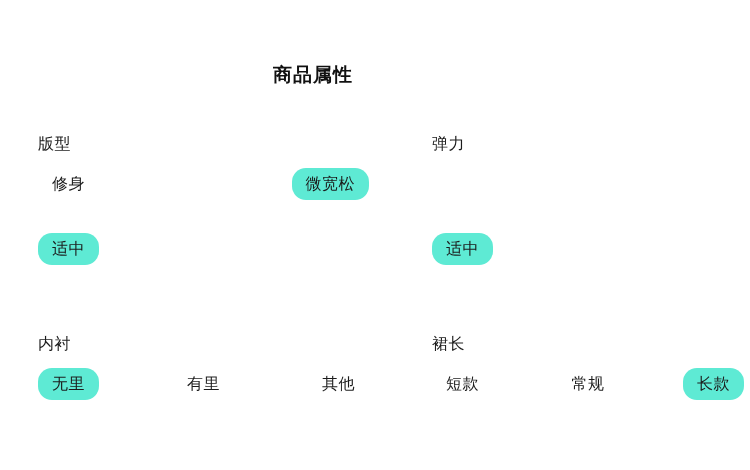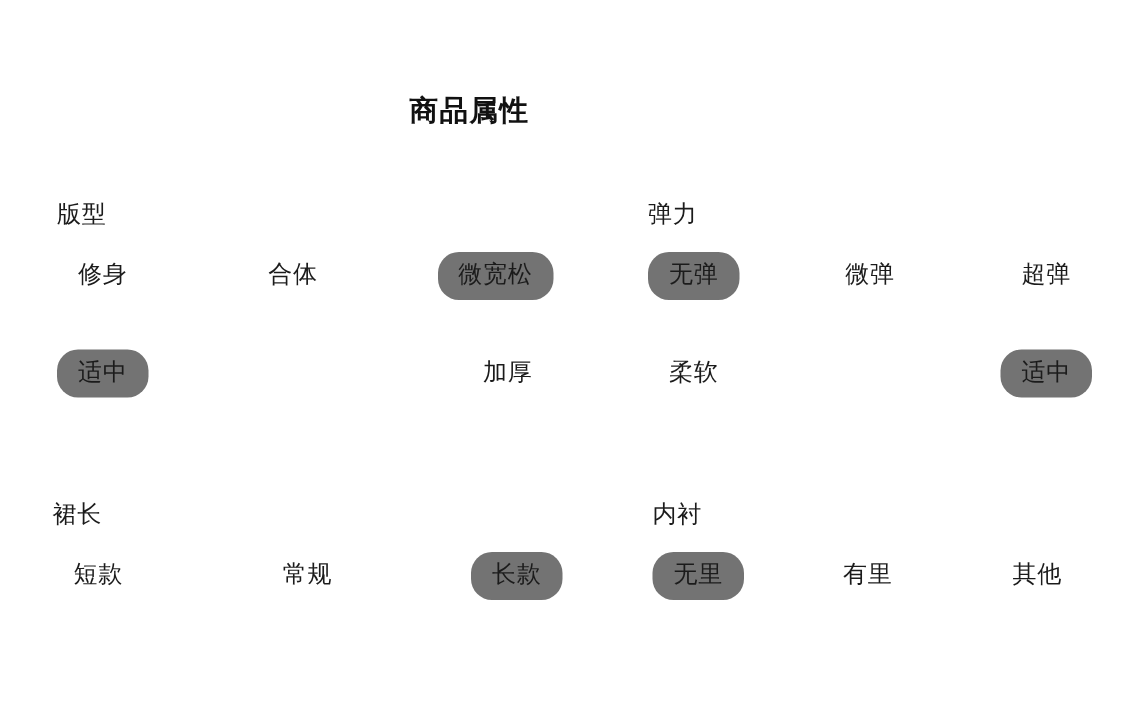--- a/index.html
+++ b/index.html
@@ -52,21 +52,21 @@
     box-sizing: border-box;
   }
 
   .attr-group.col-left {
     padding-left: 38px;
     padding-right: 28px;
   }
 
   .attr-group.col-right {
     padding-left: 35px;
-    padding-right: 22px;
+    padding-right: 6px;
     font-family: Liberation Serif, serif;
   }
 
   .group-label {
     font-size: 16px;
     font-weight: normal;
     color: #1b1b1b;
     line-height: 22px;
     letter-spacing: 0.5px;
     margin: 0 0 13px 0;
@@ -87,70 +87,62 @@
     letter-spacing: 0.5px;
     white-space: nowrap;
     padding: 6px 14px;
     border-radius: 14px;
     background: transparent;
     text-align: center;
     box-sizing: border-box;
   }
 
   .option.selected {
-    background: #737373;
+    background: #5eead4;
   }
 </style>
 </head>
 <body>
 
 <div class="page">
 
   <div class="page-title">商品属性</div>
 
   <div class="attr-grid">
       <div class="attr-group col-left">
         <div class="group-label">版型</div>
         <div class="options-row">
           <div class="option">修身</div>
-          <div class="option">合体</div>
           <div class="option selected">微宽松</div>
         </div>
       </div>
       <div class="attr-group col-right">
         <div class="group-label">弹力</div>
-        <div class="options-row">
-          <div class="option selected">无弹</div>
-          <div class="option">微弹</div>
-          <div class="option">超弹</div>
-        </div>
       </div>
       <div class="attr-group col-left">
         <div class="options-row">
           <div class="option selected">适中</div>
-          <div class="option">加厚</div>
         </div>
       </div>
       <div class="attr-group col-right">
         <div class="options-row">
-          <div class="option">柔软</div>
           <div class="option selected">适中</div>
+        </div>
+      </div>
+      <div class="attr-group col-left">
+        <div class="group-label">内衬</div>
+        <div class="options-row">
+          <div class="option selected">无里</div>
+          <div class="option">有里</div>
+          <div class="option">其他</div>
         </div>
       </div>
       <div class="attr-group col-right">
         <div class="group-label">裙长</div>
         <div class="options-row">
           <div class="option">短款</div>
           <div class="option">常规</div>
           <div class="option selected">长款</div>
         </div>
       </div>
-      <div class="attr-group col-left">
-        <div class="group-label">内衬</div>
-        <div class="options-row">
-          <div class="option selected">无里</div>
-          <div class="option">有里</div>
-          <div class="option">其他</div>
-        </div>
-      </div>
     </div>
 
 </div>
 
 </body></html>

